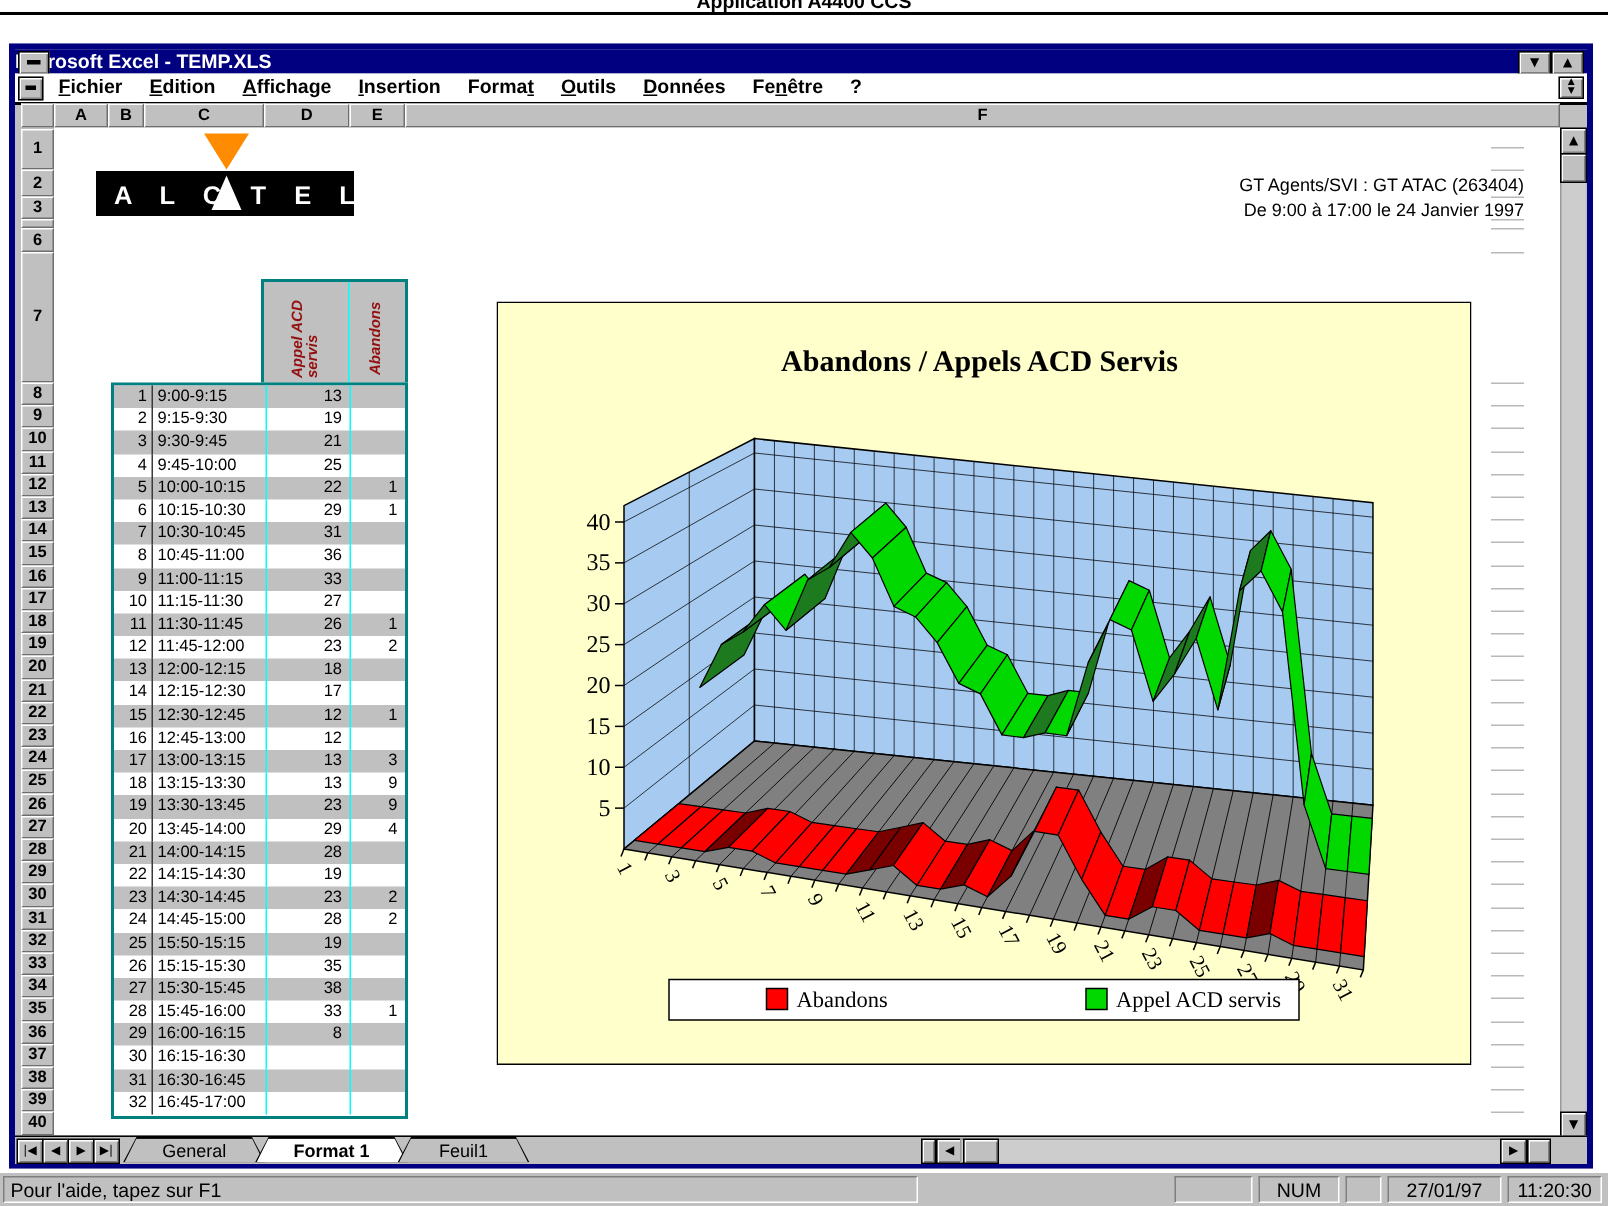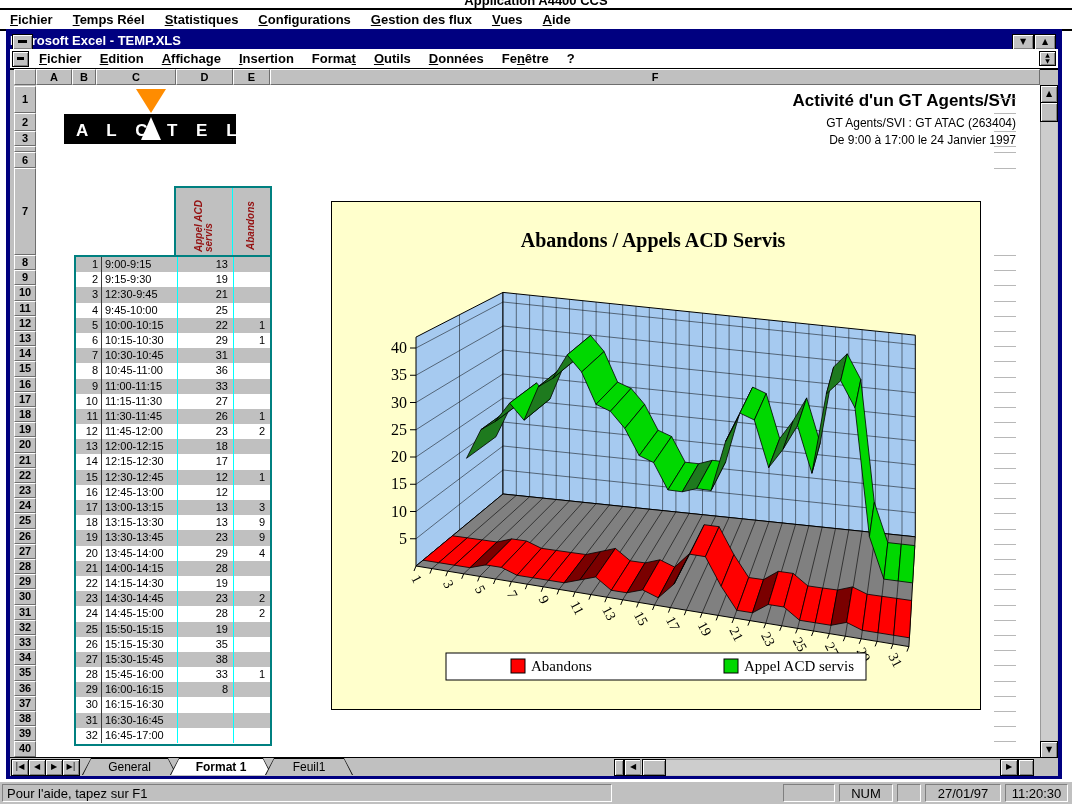--- a/index.html
+++ b/index.html
@@ -69,21 +69,20 @@
 </style>
 </head>
 <body>
 
 <div id="screen">
 
   <div id="app-titlebar" class="abs">
     <span id="app-title-text">Application A4400 CCS</span>
   </div>
 
-  <div id="app-menubar" class="abs"><span class="menu-item"><u>F</u>ichier</span><span class="menu-item"><u>T</u>emps Réel</span><span class="menu-item"><u>S</u>tatistiques</span><span class="menu-item"><u>C</u>onfigurations</span><span class="menu-item"><u>G</u>estion des flux</span><span class="menu-item"><u>V</u>ues</span><span class="menu-item"><u>A</u>ide</span></div>
 
   <div id="excel-window" class="abs"></div>
 
   <div id="xl-titlebar" class="abs">
     <div class="ctrlbox abs" style="left:2px;">
         <span class="dash"></span>
       </div>
     <span id="xl-title-text">Microsoft Excel - TEMP.XLS</span>
     <div class="tb-btn abs" style="right:24px;">▼</div>
     <div class="tb-btn abs" style="right:2px;">▲</div>
@@ -153,21 +152,20 @@
   <div id="canvas" class="abs">
 
     <svg class="abs" style="left:26px;top:3px;" width="178" height="58">
       <polygon points="74,1 104,1 89,25" fill="#FF8C00"></polygon>
       <rect x="2" y="26" width="172" height="30" fill="#000"></rect>
       <text x="14" y="48" fill="#fff" style="font:bold 17px 'Liberation Sans',sans-serif;letter-spacing:7px;">A L C</text>
       <polygon points="79,52 89,29 99,52" fill="#fff"></polygon>
       <text x="105" y="48" fill="#fff" style="font:bold 17px 'Liberation Sans',sans-serif;letter-spacing:7px;">T E L</text>
     </svg>
 
-    <div id="rpt-title" class="abs">Activité d'un GT Agents/SVI</div>
     <div id="rpt-sub1" class="abs">GT Agents/SVI : GT ATAC (263404)</div>
     <div id="rpt-sub2" class="abs">De 9:00 à 17:00 le 24 Janvier 1997</div>
 
     <div id="tbl-head" class="abs">
       <div class="th-cell" style="width:56px;border-right:1px solid #00FFFF;">
         <span class="th-rot">Appel ACD servis</span>
       </div>
       <div class="th-cell" style="width:36px;">
         <span class="th-rot" style="width:56px;">Abandons</span>
       </div>
@@ -181,21 +179,21 @@
           <div class="tc v2"></div>
         </div>
         <div class="trow">
           <div class="tc num">2</div>
           <div class="tc time">9:15-9:30</div>
           <div class="tc v1">19</div>
           <div class="tc v2"></div>
         </div>
         <div class="trow odd">
           <div class="tc num">3</div>
-          <div class="tc time">12:30-9:45</div>
+          <div class="tc time">9:30-9:45</div>
           <div class="tc v1">21</div>
           <div class="tc v2"></div>
         </div>
         <div class="trow">
           <div class="tc num">4</div>
           <div class="tc time">9:45-10:00</div>
           <div class="tc v1">25</div>
           <div class="tc v2"></div>
         </div>
         <div class="trow odd">

